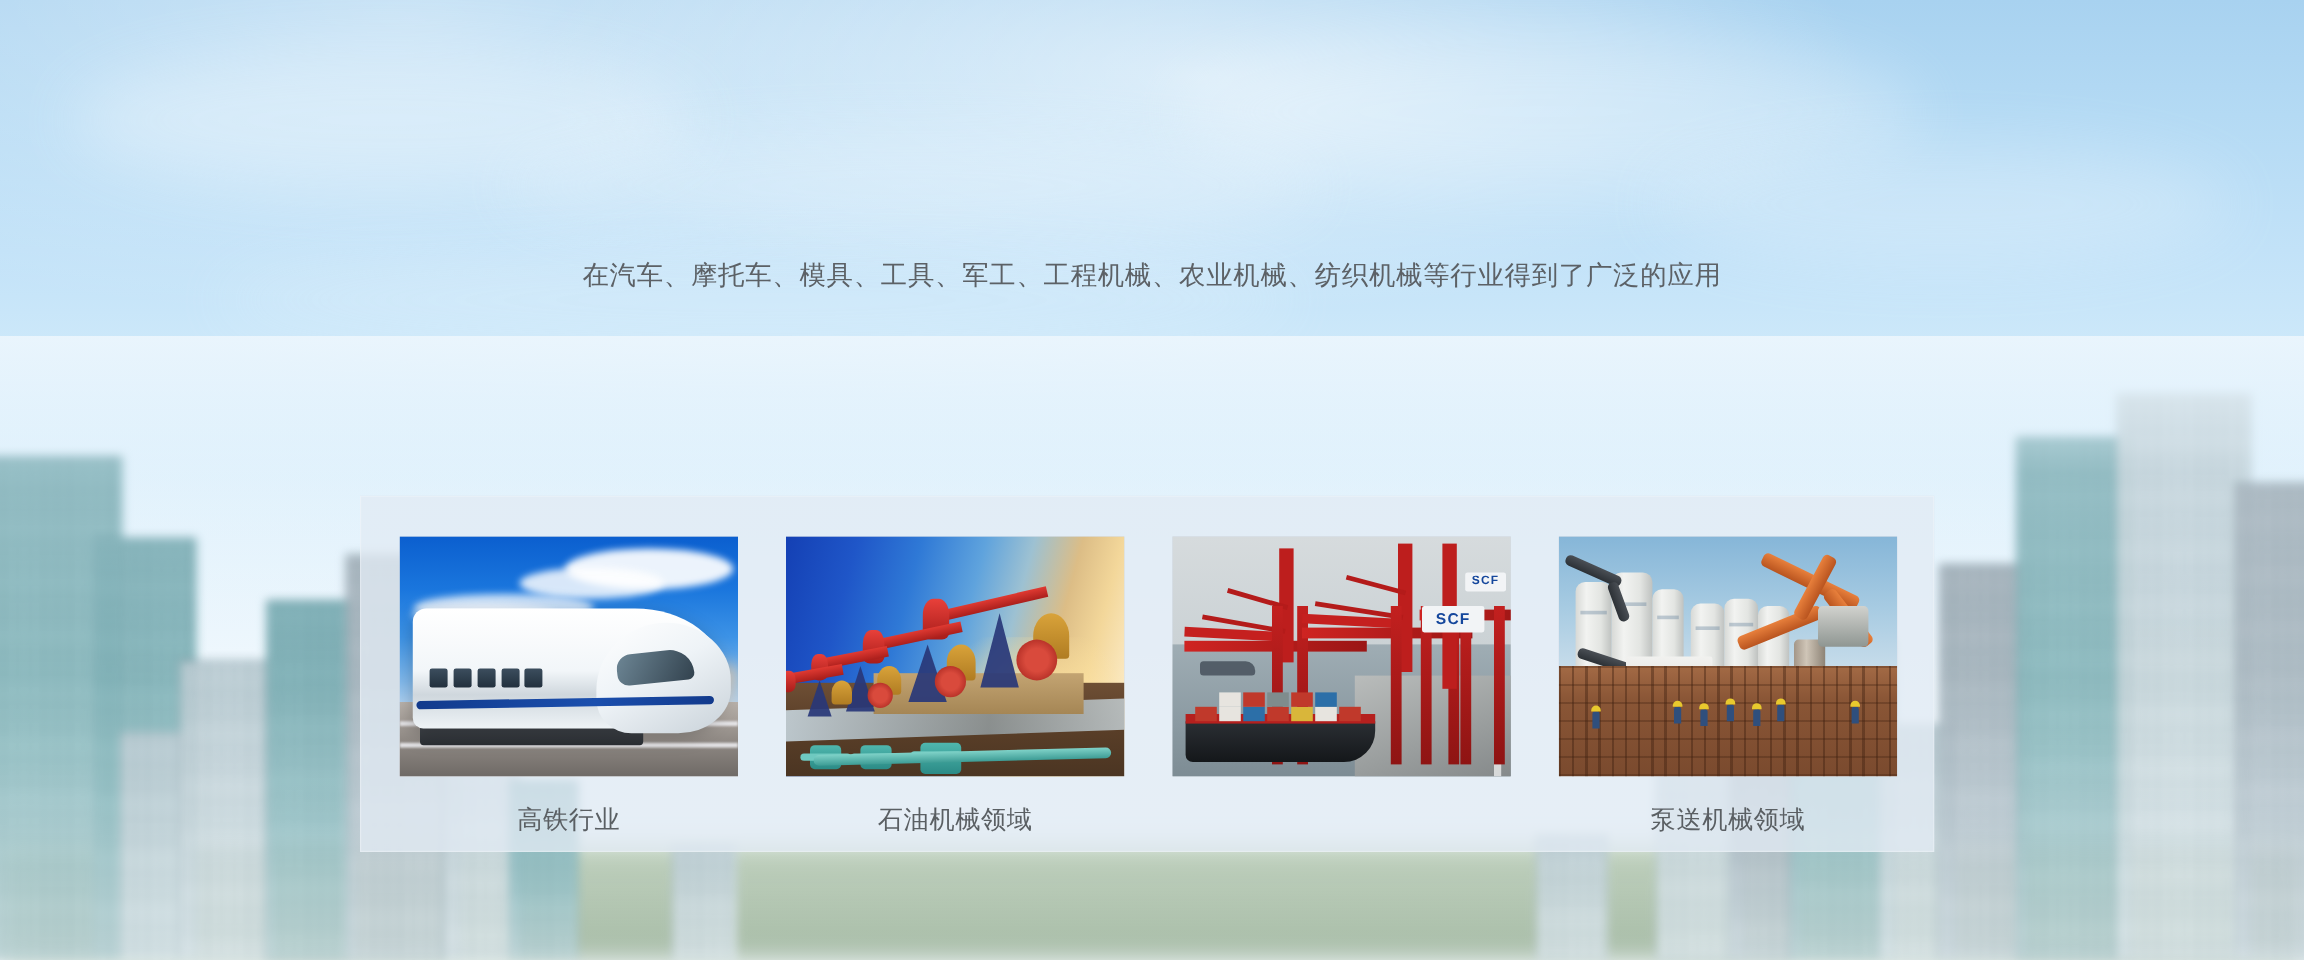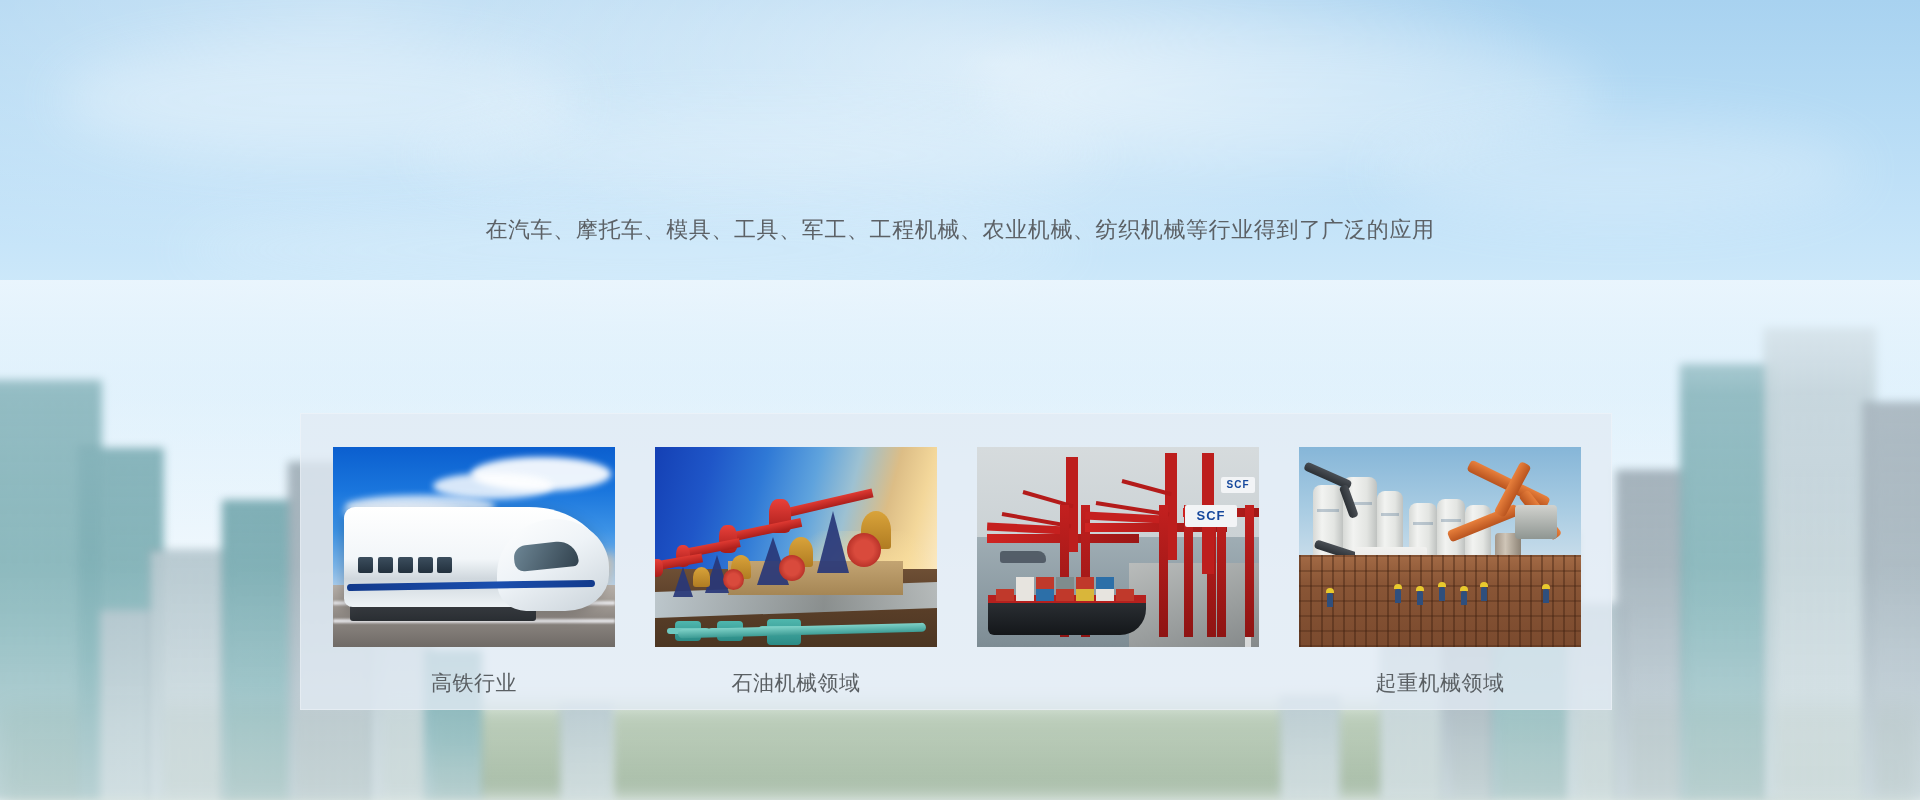--- a/index.html
+++ b/index.html
@@ -464,18 +464,18 @@
 
             <div class="worker" style="left:28px;  bottom:40px;"></div>
             <div class="worker" style="left:96px;  bottom:44px;"></div>
             <div class="worker" style="left:118px; bottom:42px;"></div>
             <div class="worker" style="left:140px; bottom:46px;"></div>
             <div class="worker" style="left:162px; bottom:42px;"></div>
             <div class="worker" style="left:182px; bottom:46px;"></div>
             <div class="worker" style="left:244px; bottom:44px;"></div>
           </div>
         </div>
-        <div class="caption">起重机械领域</div>
+        <div class="caption">泵送机械领域</div>
       </div>
 
     </div>
   </div>
 </div>
 
 </body></html>

